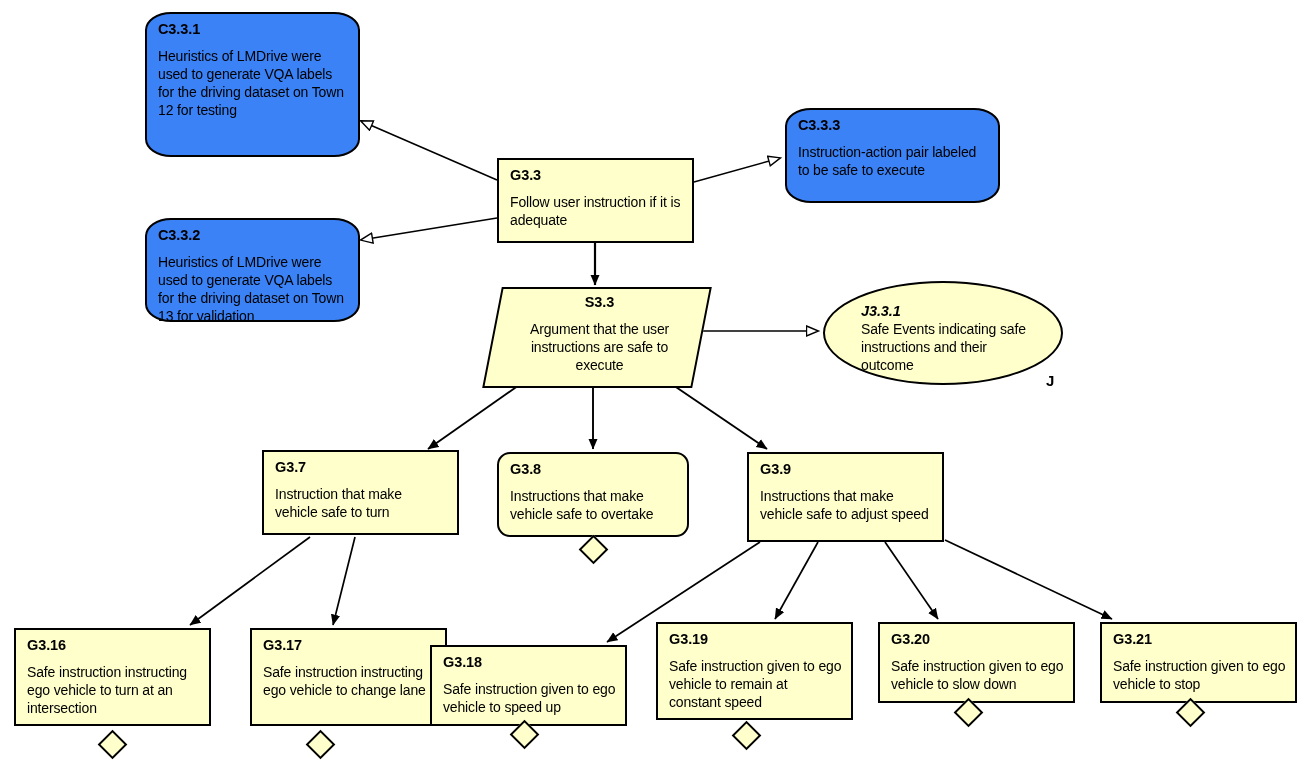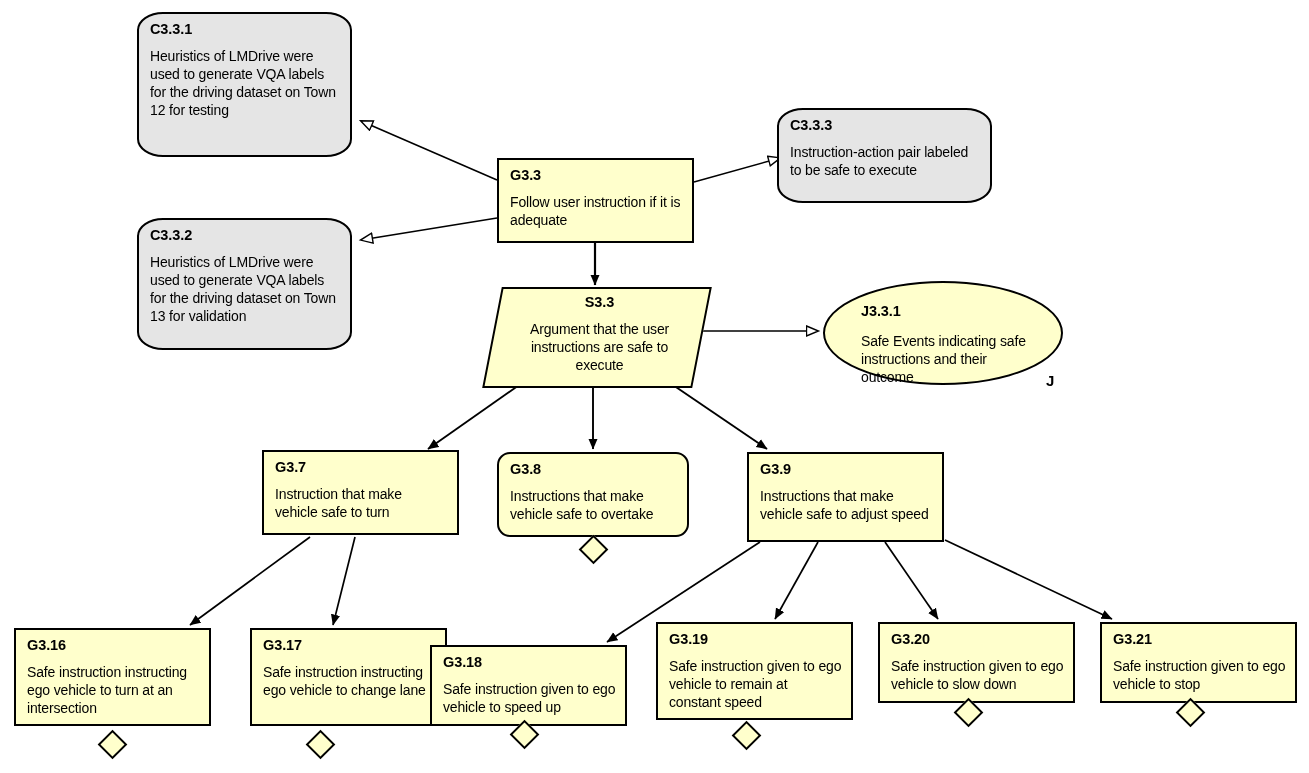--- a/index.html
+++ b/index.html
@@ -71,35 +71,36 @@
     width: 100%; height: 100%;
     background: #ffffcc;
     border: 2.5px solid #000000;
     transform: skewX(-11deg);
     z-index: 1;
   }
   .strategy .node-inner { padding-left: 18px; }
 
   
   .context {
-    background: #e5e5e5;
+    background: #3b82f6;
     border: 2.5px solid #000000;
     border-radius: 26px / 18px;
+    margin-left: 8px;
   }
 
   
   .justification {
     background: #ffffcc;
     border: 2.5px solid #000000;
     border-radius: 50%;
   }
   .justification .node-inner {
     padding: 20px 30px 10px 36px;
   }
-  .justification .node-id { margin-bottom: 12px; }
+  .justification .node-id { margin-bottom: 0px; font-style: italic; }
   .just-marker {
     position: absolute;
     font-size: 15px;
     font-weight: bold;
     color: #000000;
     z-index: 3;
   }
 
   
   .diamond {
@@ -150,21 +151,21 @@
     <line x1="945" y1="540" x2="1112" y2="619" stroke="#000000" stroke-width="1.7" marker-end="url(#solidArrow)"></line>
   </svg>
 
   <div class="node context" style="left:137px; top:12px; width:215px; height:145px;">
     <div class="node-inner">
       <span class="node-id">C3.3.1</span>
       <span class="node-text">Heuristics of LMDrive were used to generate VQA labels for the driving dataset on Town 12 for testing</span>
     </div>
   </div>
 
-  <div class="node context" style="left:137px; top:218px; width:215px; height:132px;">
+  <div class="node context" style="left:137px; top:218px; width:215px; height:104px;">
     <div class="node-inner">
       <span class="node-id">C3.3.2</span>
       <span class="node-text">Heuristics of LMDrive were used to generate VQA labels for the driving dataset on Town 13 for validation</span>
     </div>
   </div>
 
   <div class="node context" style="left:777px; top:108px; width:215px; height:95px;">
     <div class="node-inner">
       <span class="node-id">C3.3.3</span>
       <span class="node-text">Instruction-action pair labeled to be safe to execute</span>

